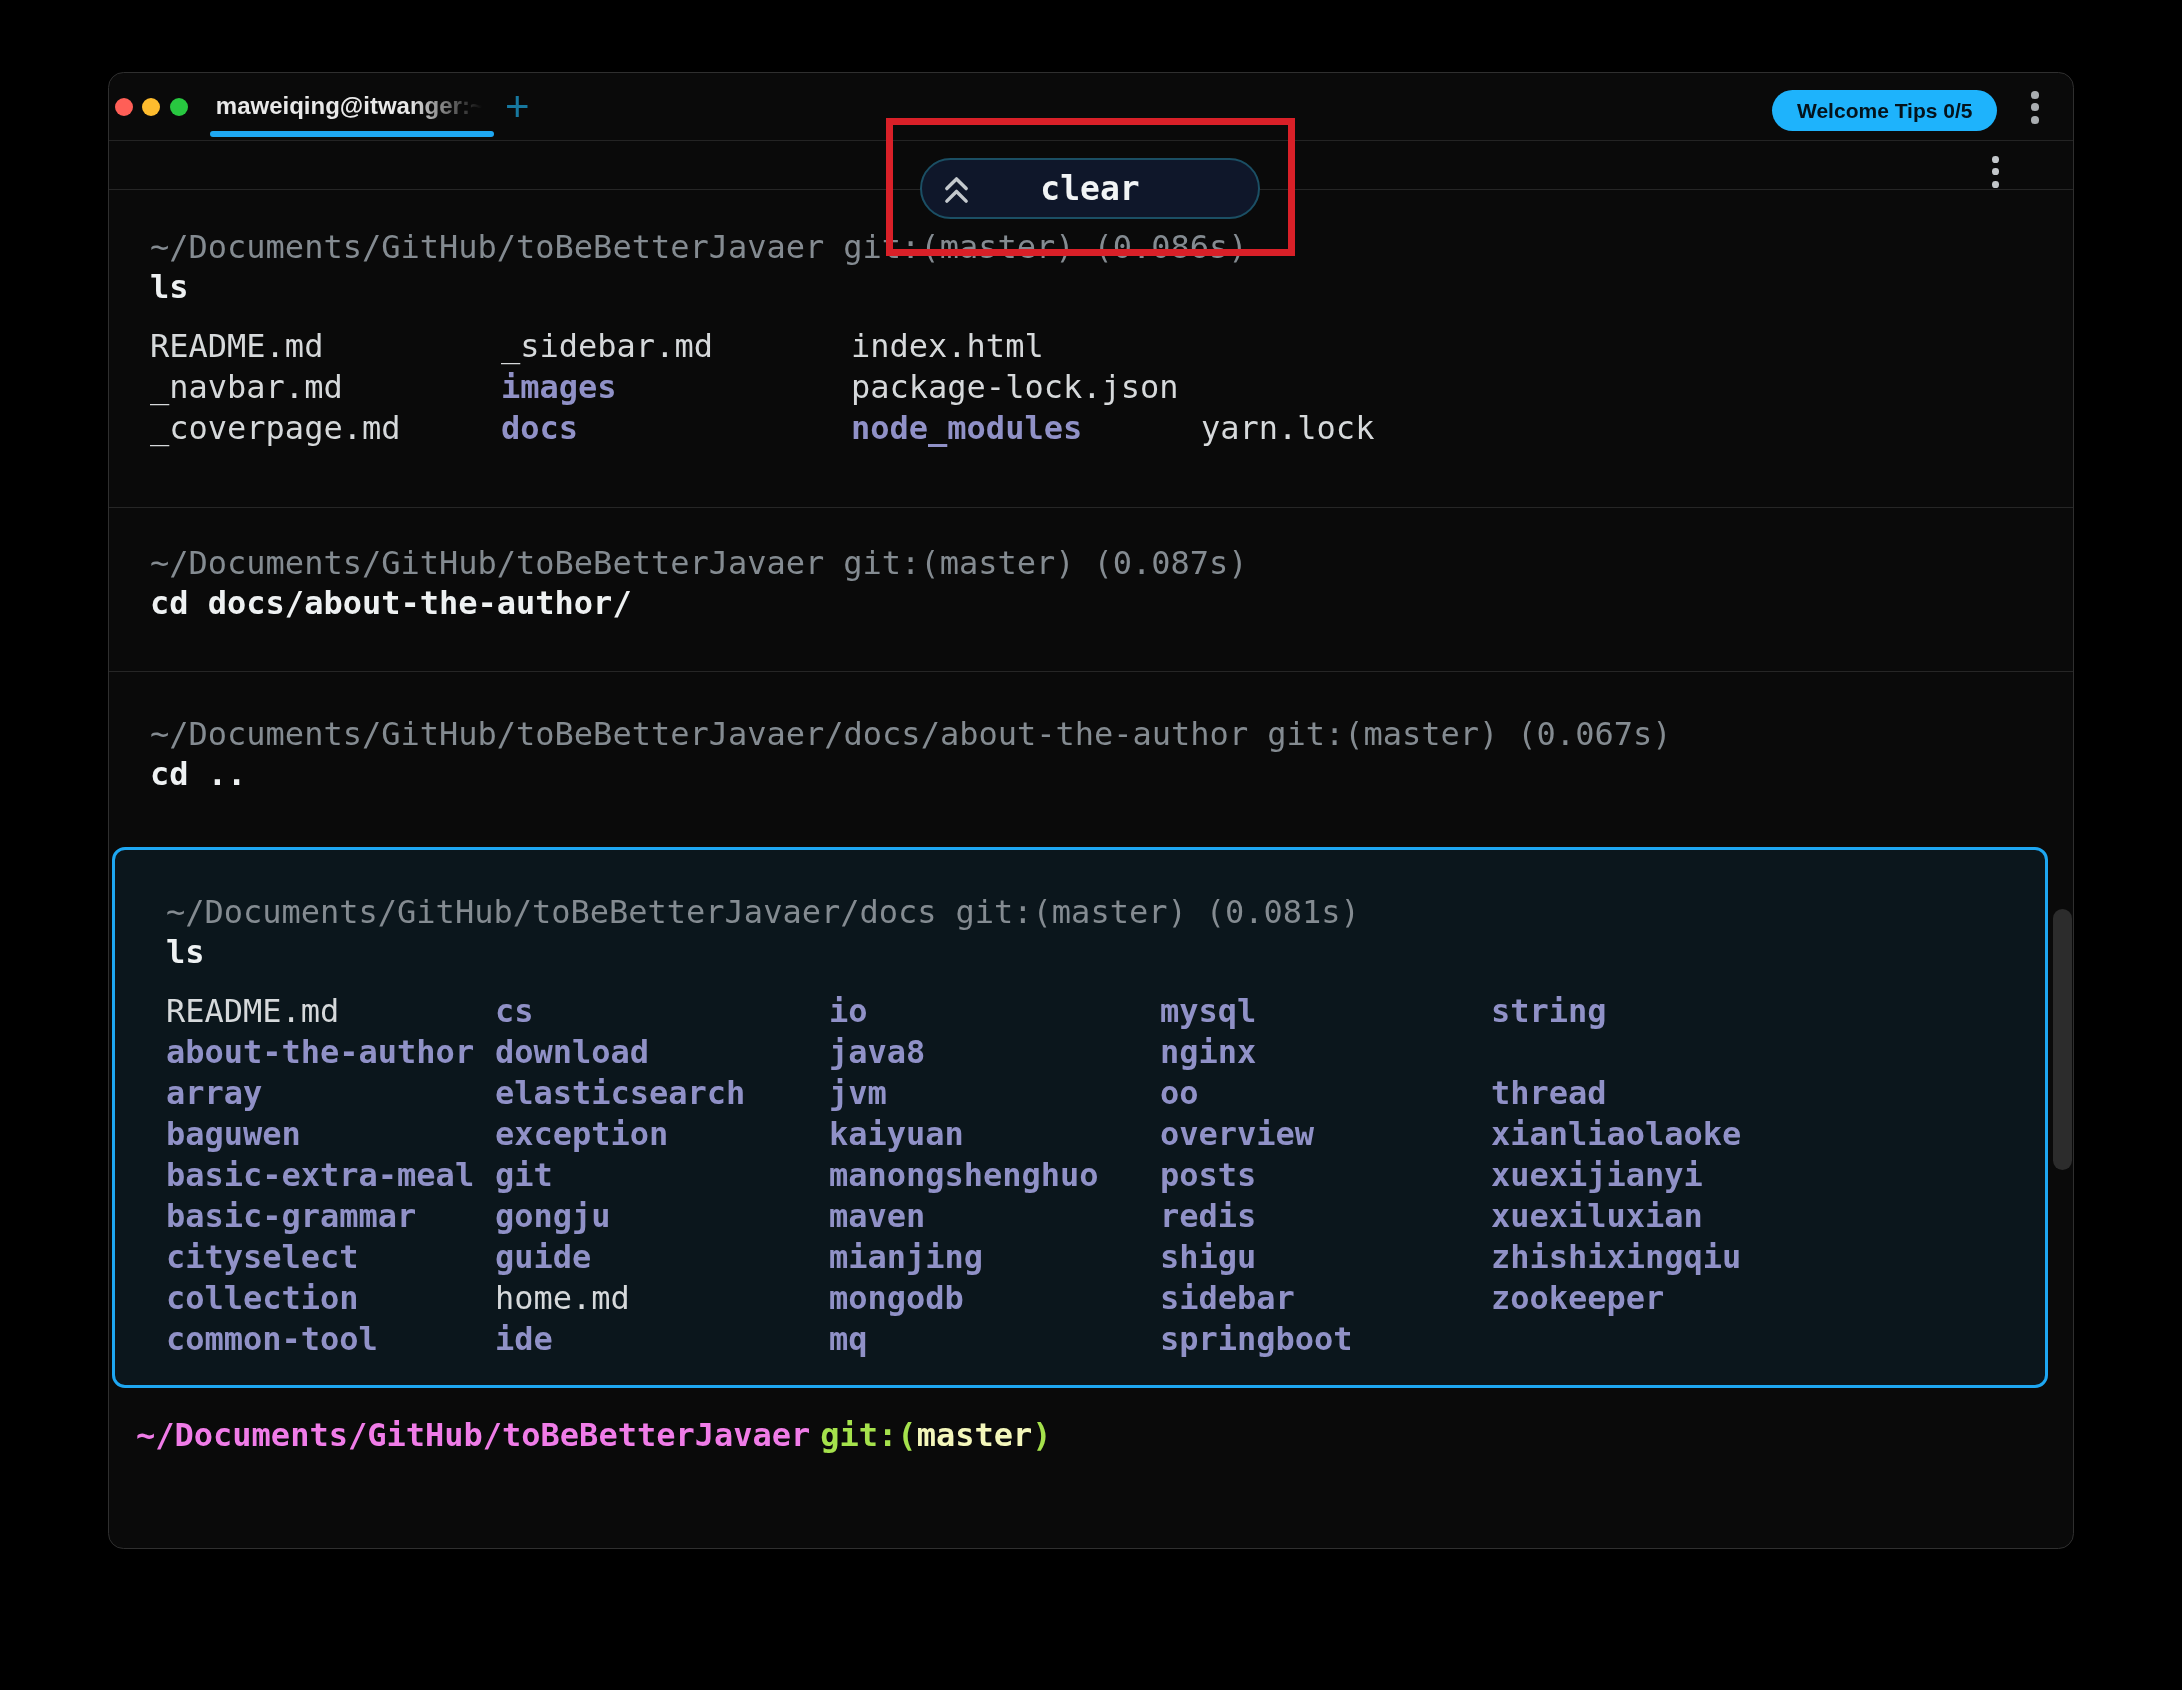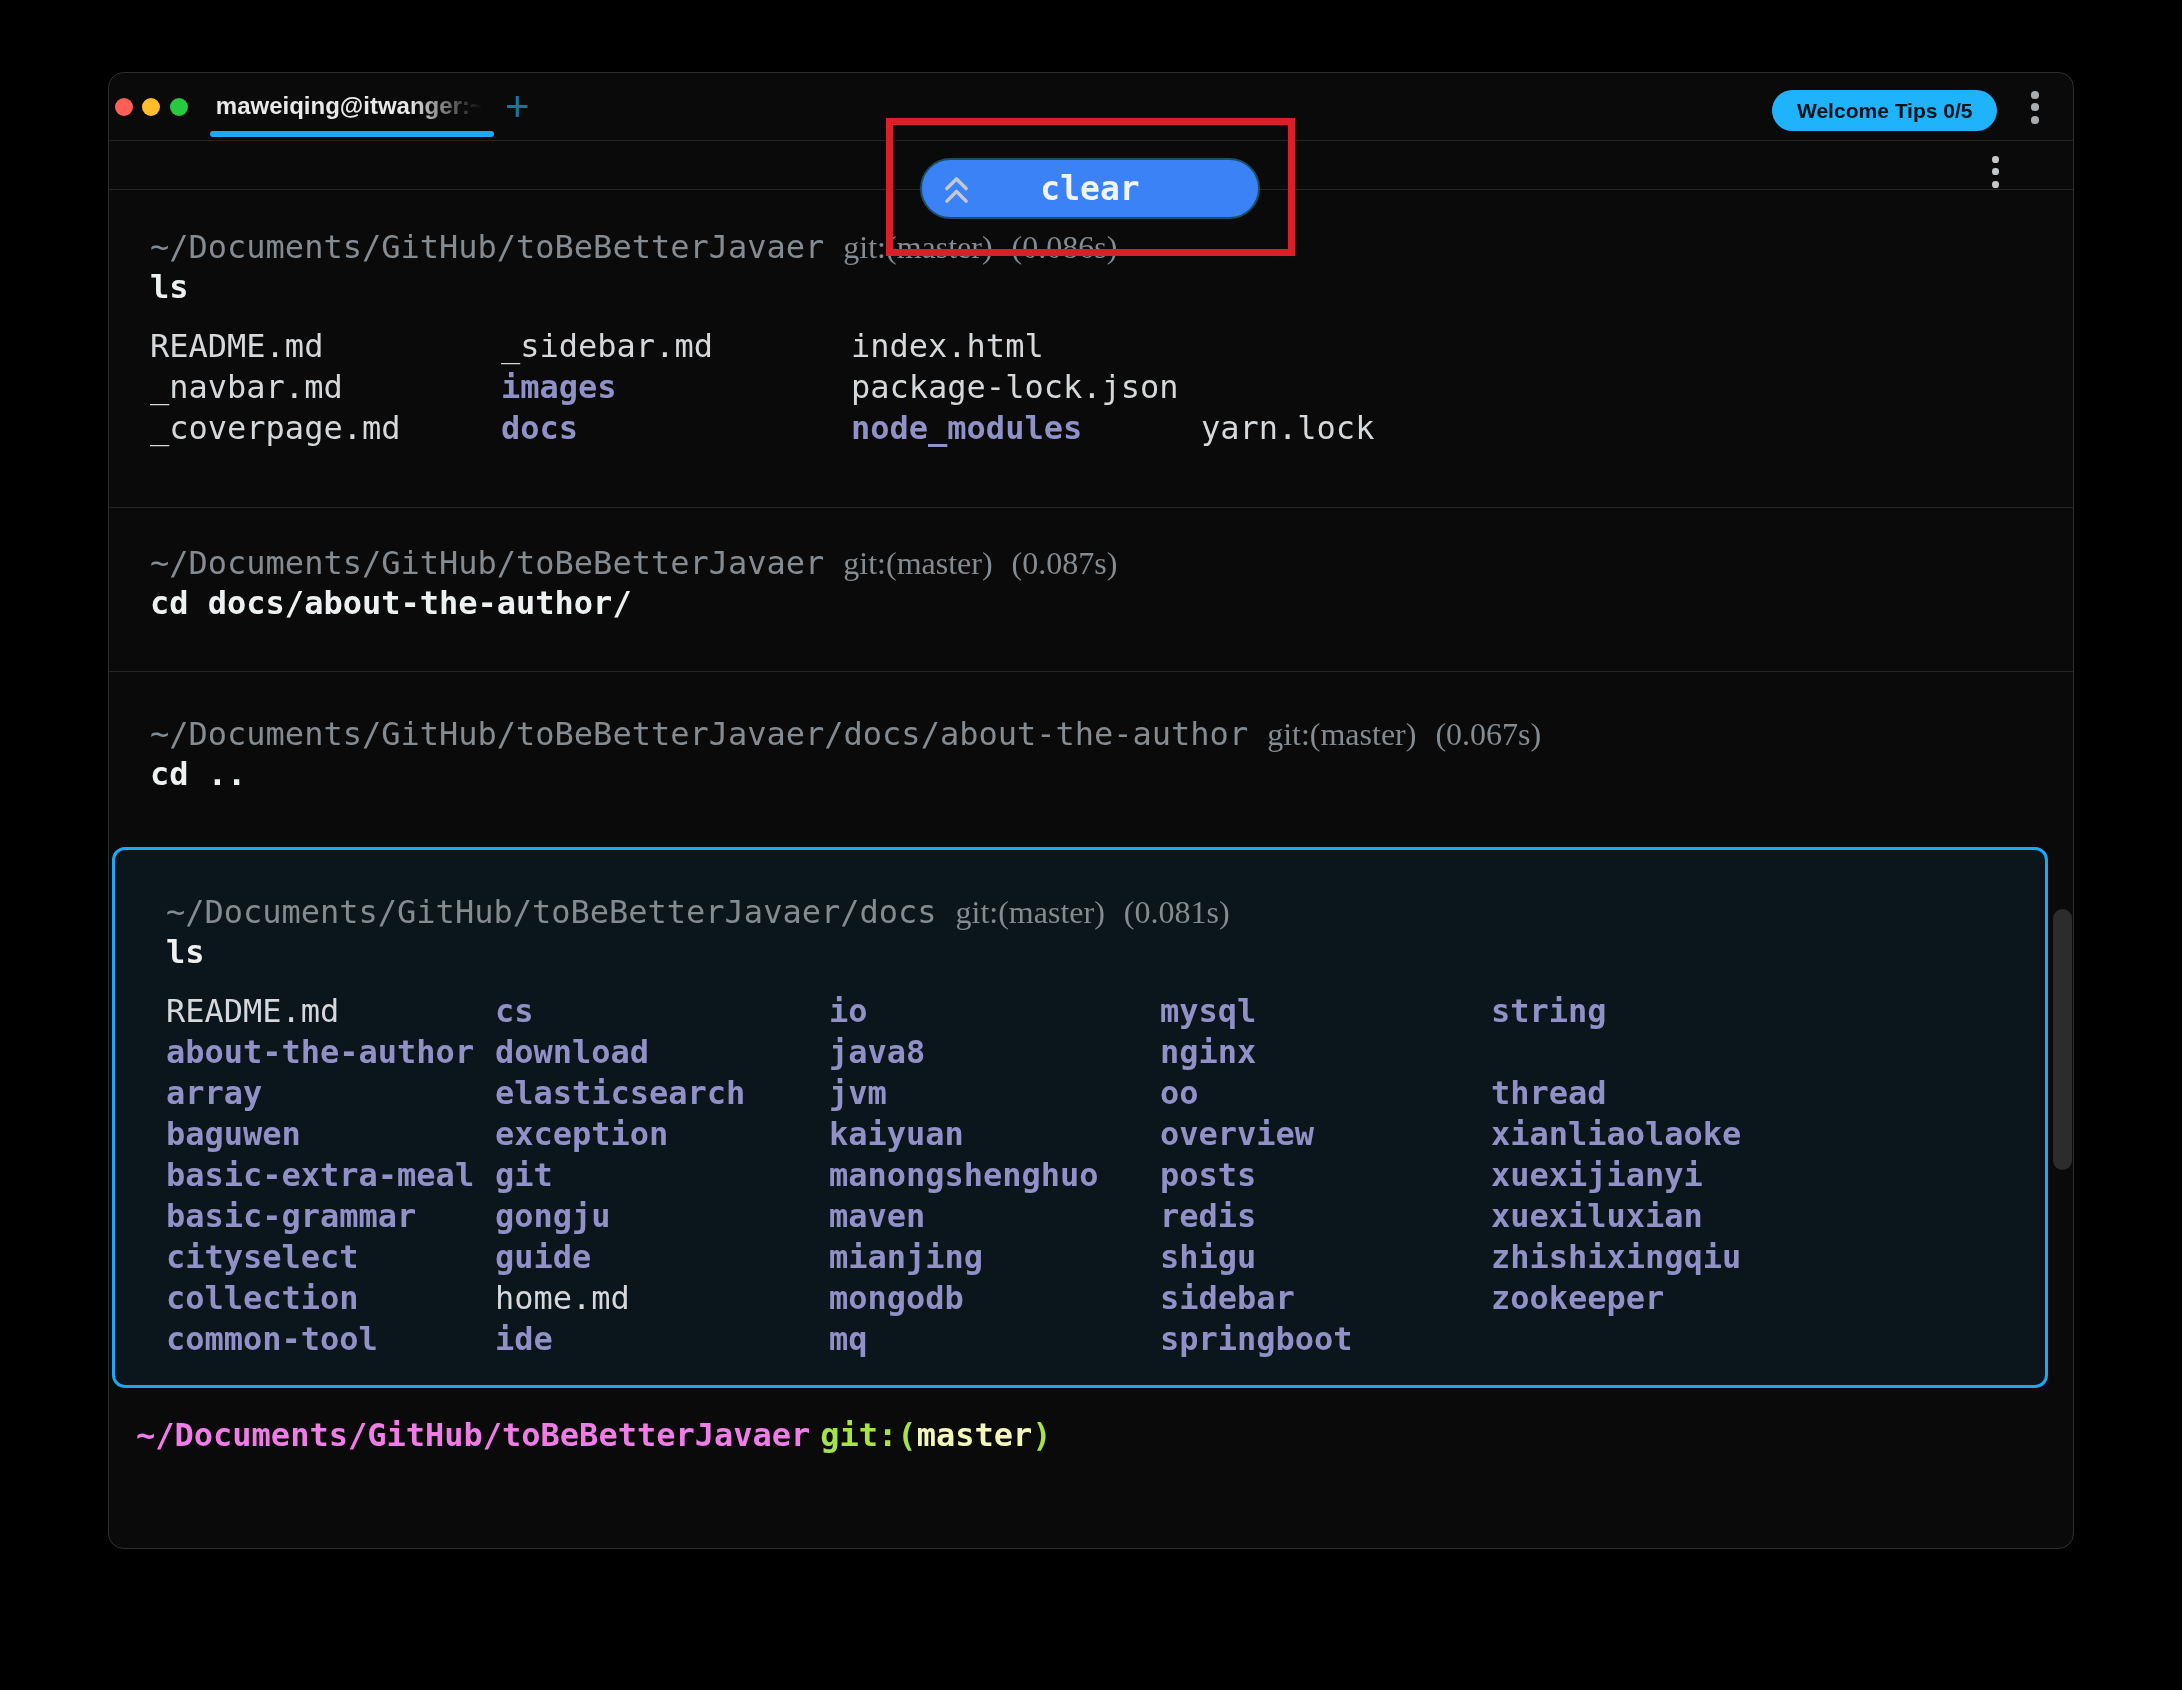--- a/index.html
+++ b/index.html
@@ -41,21 +41,21 @@
   .kebab i{display:block;border-radius:50%;background:#a9adb0;}
   .kebab-top{position:absolute;left:1922px;top:18px;gap:4.8px;}
   .kebab-top i{width:7.7px;height:7.7px;}
 
   
   .term{position:relative;font-family:"DejaVu Sans Mono",monospace;font-size:32px;color:var(--file);}
   .strip{height:49px;border-bottom:1.4px solid var(--sep);}
   .block{padding-left:41px;padding-right:41px;}
   .line{line-height:40px;white-space:nowrap;}
   .hdr{color:var(--hdr);}
-  .hdr span + span{margin-left:19px;font-family:Liberation Serif, serif;}
+  .hdr span + span{margin-left:19px;}
   .cmd{color:var(--cmd);font-weight:bold;}
   .b1{padding-top:37px;padding-bottom:58px;border-bottom:1.4px solid var(--sep);}
   .b2{padding-top:35px;padding-bottom:48px;border-bottom:1.4px solid var(--sep);}
   .b3{padding-top:42px;padding-bottom:53px;}
   .b4{margin:0 25px 0 2.9px;border:3.8px solid var(--accent);background:var(--block-bg);
       border-radius:13px;padding:42px 51px 25px;}
   .listing{margin-top:19px;}
   .ls-row{display:grid;line-height:41px;white-space:nowrap;}
   .grid4{grid-template-columns:351px 350px 350px 1fr;}
   .grid5{grid-template-columns:329px 334px 331px 331px 1fr;}
@@ -67,21 +67,21 @@
   .p-branch{color:var(--prompt-branch);}
   .p-close{color:var(--prompt-green);}
 
   .block-kebab{position:absolute;left:1883px;top:83px;gap:5.8px;}
   .block-kebab i{width:6.7px;height:6.7px;background:#c3c7ca;}
   .scroll-thumb{position:absolute;left:1944px;top:836px;width:19px;height:261px;
       border-radius:9.6px;background:#2c2c2c;}
 
   
   .clear-popup{position:absolute;left:920px;top:158px;width:340px;height:61px;z-index:55;
-      border:2.9px solid var(--popup-border);border-radius:31px;background:#3b82f6;}
+      border:2.9px solid var(--popup-border);border-radius:31px;background:#0f172a;}
   .clear-popup .chev{position:absolute;left:21px;top:15.4px;}
   .clear-popup .lbl{position:absolute;left:0;top:0;width:100%;height:100%;
       display:flex;align-items:center;justify-content:center;
       font-family:"DejaVu Sans Mono",monospace;font-size:33px;font-weight:bold;color:#f1f4f5;}
   .red-rect{position:absolute;left:886px;top:118px;width:409px;height:138px;z-index:60;
       border:7.7px solid var(--annotation-red);}
 </style>
 </head>
 <body>
 

